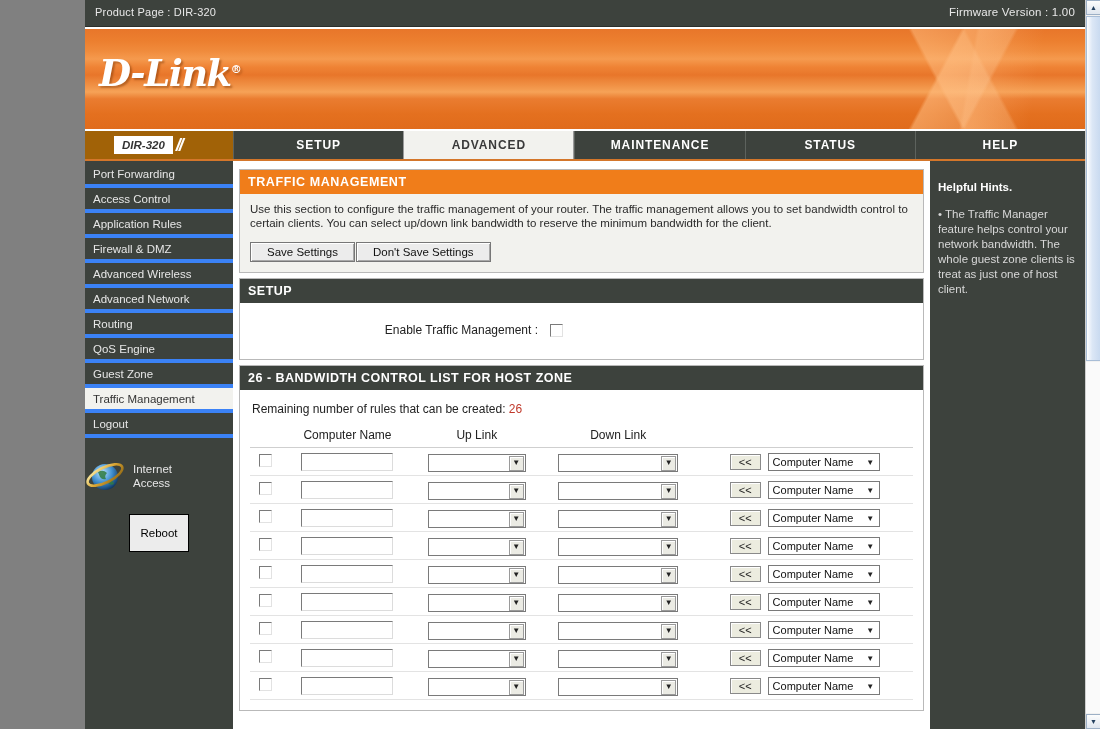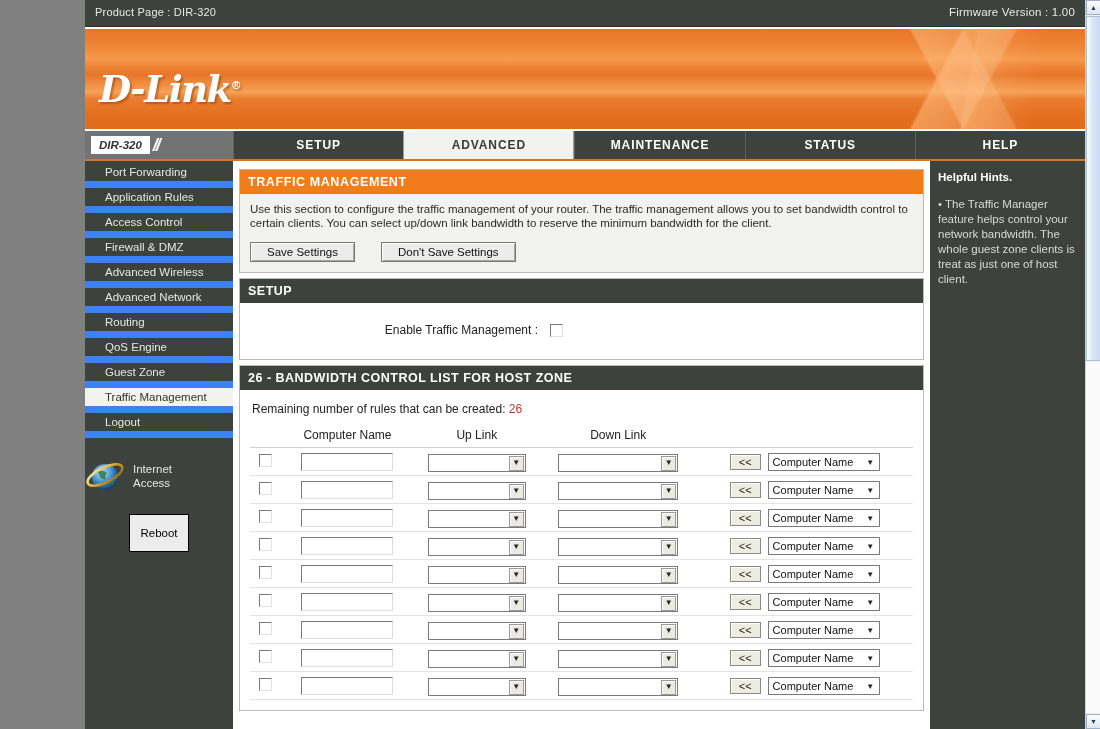--- a/index.html
+++ b/index.html
@@ -48,40 +48,40 @@
     overflow: hidden;
   }
   #banner .fan {
     position: absolute; right: -30px; top: 0; bottom: 0; width: 330px;
     background:
       linear-gradient(118deg, rgba(255,255,255,0) 46%, rgba(255,190,130,.55) 47%, rgba(255,205,155,.30) 60%, rgba(255,255,255,0) 61%),
       linear-gradient(62deg,  rgba(255,255,255,0) 46%, rgba(255,190,130,.50) 47%, rgba(255,205,155,.28) 60%, rgba(255,255,255,0) 61%),
       linear-gradient(100deg, rgba(255,255,255,0) 55%, rgba(250,170,105,.40) 56%, rgba(255,255,255,0) 75%);
   }
   #banner .logo {
-    position: absolute; left: 14px; top: 38px;
+    position: absolute; left: 14px; top: 22px;
     font-family: "DejaVu Serif", serif;
     font-size: 37px; font-weight: bold; font-style: italic;
     color: #ffffff; letter-spacing: -1.5px;
     text-shadow: 2px 2px 2px rgba(120,50,0,.45);
   }
   #banner .logo sup { font-size: 11px; vertical-align: super; }
 
   
   #navbar {
     position: relative;
     height: 30px;
     background: #3d423d;
     display: flex;
     border-bottom: 2px solid #d4762a;
   }
   #navbar .model {
     width: 148px; position: relative;
-    background: #737373;
-    display: flex; align-items: center;
+    background: #a16207;
+    display: flex; align-items: center; padding-left: 23px;
   }
   #navbar .model .plate {
     margin-left: 6px;
     background: #ffffff; color: #333;
     font-size: 11.5px; font-weight: bold; font-style: italic;
     padding: 3px 8px;
   }
   #navbar .model .slashes {
     margin-left: 3px; color: #ffffff;
     font-size: 18px; font-style: italic; font-weight: bold;
@@ -105,23 +105,23 @@
   #cols { display: flex; height: 569px; }
   #sidebar {
     width: 148px;
     background: #3d423d;
     padding-top: 2px;
     flex: 0 0 148px;
   }
   #sidebar .item {
     height: 25px;
     display: flex; align-items: center;
-    padding-left: 20px;
+    padding-left: 8px;
     color: #e6e6e6; font-size: 11.5px;
-    border-bottom: 7px solid #3b82f6;
+    border-bottom: 4px solid #3b82f6;
     cursor: pointer;
   }
   #sidebar .item.active {
     background: #f2f2ee; color: #333333;
   }
   #sidebar .status {
     margin-top: 18px;
     display: flex; align-items: center;
   }
   #sidebar .status .label {
@@ -144,21 +144,21 @@
     flex: 1;
     background: #ffffff;
     padding: 8px 6px 0 6px;
     position: relative;
     overflow: hidden;
   }
 
   #hints {
     width: 155px; flex: 0 0 155px;
     background: #3d423d;
-    padding: 10px 8px;
+    padding: 20px 8px;
   }
   #hints h4 {
     margin: 0 0 14px 0;
     color: #ffffff; font-size: 11.5px; font-weight: bold;
   }
   #hints p {
     margin: 0;
     color: #d8d8d8; font-size: 11.5px; line-height: 15px;
   }
 
@@ -170,21 +170,21 @@
     padding: 5px 8px;
   }
   .panel-hd-dark {
     background: #3d423d; color: #ffffff;
     font-size: 12.5px; font-weight: bold; letter-spacing: .5px;
     padding: 5px 8px;
   }
   .panel-body { padding: 8px 10px 10px 10px; background: #f2f2ee; }
   .panel-body.white { background: #ffffff; }
   .desc { font-size: 11.5px; color: #2a2a2a; line-height: 14px; margin: 0 0 12px 0; }
-  .btnrow { display: flex; gap: 26px; }
+  .btnrow { display: flex; gap: 1px; }
   .btn {
     font-family: "Liberation Sans", sans-serif;
     font-size: 11.5px; color: #111;
     background: #ececec;
     border: 1px solid #777;
     box-shadow: inset 1px 1px 0 #fff, inset -1px -1px 0 #a8a8a8;
     padding: 3px 16px;
     cursor: pointer;
   }
 
@@ -333,22 +333,22 @@
     <div class="tab active">ADVANCED</div>
     <div class="tab">MAINTENANCE</div>
     <div class="tab">STATUS</div>
     <div class="tab">HELP</div>
   </div>
 
   <div id="cols">
 
     <div id="sidebar">
       <div class="item">Port Forwarding</div>
+      <div class="item">Access Control</div>
       <div class="item">Application Rules</div>
-      <div class="item">Access Control</div>
       <div class="item">Firewall &amp; DMZ</div>
       <div class="item">Advanced Wireless</div>
       <div class="item">Advanced Network</div>
       <div class="item">Routing</div>
       <div class="item">QoS Engine</div>
       <div class="item">Guest Zone</div>
       <div class="item active">Traffic Management</div>
       <div class="item">Logout</div>
 
       <div class="status">

